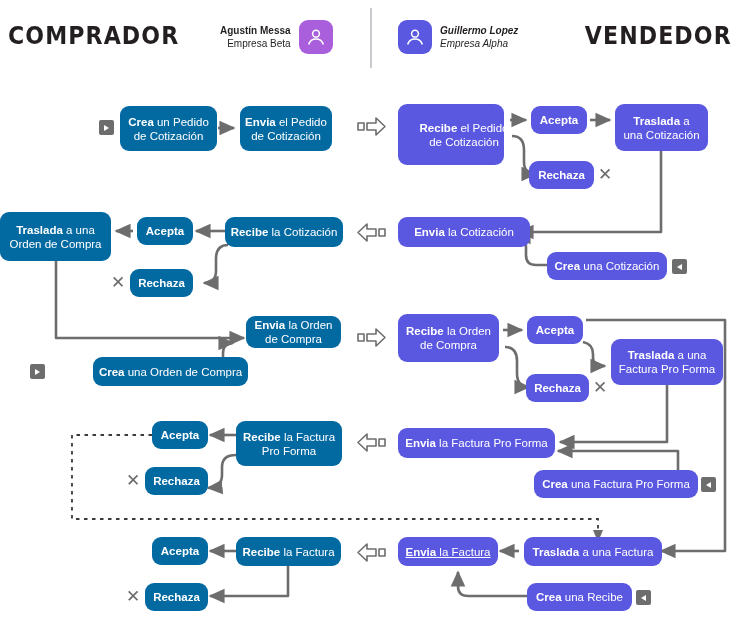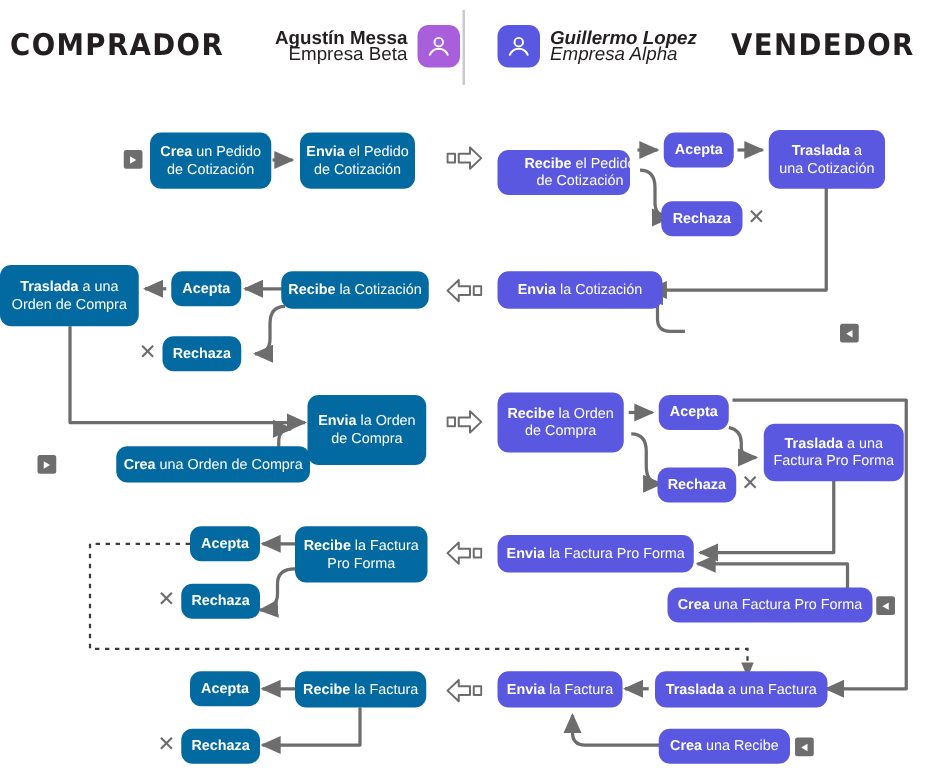--- a/index.html
+++ b/index.html
@@ -31,21 +31,21 @@
   #hdr-vendedor  { right: 8px; top: 22px; transform-origin: right center; }
 
   .person {
     position: absolute;
     display: flex;
     align-items: center;
     gap: 8px;
     top: 20px;
   }
   .person .ptext {
-    font-size: 15px;
+    font-size: 10px;
     line-height: 13px;
     font-weight: 700;
     color: #231f20;
     white-space: nowrap;
   }
   .person .ptext .sub { font-weight: 400; }
   #person-buyer  { left: 220px; }
   #person-buyer .ptext { text-align: right; }
   #person-seller { left: 398px; font-style: italic; }
   #person-seller .ptext { text-align: left; }
@@ -235,21 +235,21 @@
   </div>
   <div class="node buyer" style="left:240px; top:106px; width:92px; height:45px;">
     <span><b>Envia</b><span> el Pedido</span><br><span>de Cotización</span></span>
   </div>
   <div class="xfer" style="left:357px; top:115px;">
     <svg width="30" height="24" viewBox="0 0 30 24" fill="none" stroke="#6d6d6d" stroke-width="1.6" stroke-linejoin="round">
       <rect x="1" y="8" width="6" height="7"></rect>
       <path d="M10,8 h9 V3 l9,8.5 -9,8.5 V15 h-9 Z"></path>
     </svg>
   </div>
-  <div class="node seller" style="left:398px; top:120px; width:106px; height:36px;padding-left:33px;">
+  <div class="node seller" style="left:398px; top:104px; width:106px; height:61px;padding-left:33px;">
     <span><b>Recibe</b><span> el Pedido</span><br><span>de Cotización</span></span>
   </div>
   <div class="node seller" style="left:531px; top:106px; width:56px; height:28px;">
     <span><b>Acepta</b></span>
   </div>
   <div class="node seller" style="left:529px; top:161px; width:65px; height:28px;">
     <span><b>Rechaza</b></span>
   </div>
   <div class="xmark" style="left:598px; top:166px;">✕</div>
   <div class="node seller" style="left:615px; top:104px; width:93px; height:47px;">
@@ -271,31 +271,34 @@
   </div>
   <div class="xfer" style="left:356px; top:221px;">
     <svg width="30" height="24" viewBox="0 0 30 24" fill="none" stroke="#6d6d6d" stroke-width="1.6" stroke-linejoin="round">
       <rect x="23" y="8" width="6" height="7"></rect>
       <path d="M20,8 h-9 V3 l-9,8.5 9,8.5 V15 h9 Z"></path>
     </svg>
   </div>
   <div class="node seller" style="left:398px; top:217px; width:132px; height:30px;">
     <span><b>Envia</b><span> la Cotización</span></span>
   </div>
+  <div class="node seller" style="left:547px; top:252px; width:120px; height:28px;">
+    <span><b>Crea</b><span> una Cotización</span></span>
+  </div>
   <div class="marker" style="left:672px; top:259px;">
     <span class="tri-l"></span>
   </div>
 
   <div class="marker" style="left:30px; top:364px;">
     <span class="tri-r"></span>
   </div>
   <div class="node buyer" style="left:48px; top:357px; width:155px; height:29px;margin-left:45px;">
     <span><b>Crea</b><span> una Orden de Compra</span></span>
   </div>
-  <div class="node buyer" style="left:246px; top:316px; width:95px; height:56px;">
+  <div class="node buyer" style="left:246px; top:316px; width:95px; height:32px;">
     <span><b>Envia</b><span> la Orden</span><br><span>de Compra</span></span>
   </div>
   <div class="xfer" style="left:357px; top:326px;">
     <svg width="30" height="24" viewBox="0 0 30 24" fill="none" stroke="#6d6d6d" stroke-width="1.6" stroke-linejoin="round">
       <rect x="1" y="8" width="6" height="7"></rect>
       <path d="M10,8 h9 V3 l9,8.5 -9,8.5 V15 h-9 Z"></path>
     </svg>
   </div>
   <div class="node seller" style="left:398px; top:314px; width:101px; height:48px;">
     <span><b>Recibe</b><span> la Orden</span><br><span>de Compra</span></span>
@@ -346,21 +349,21 @@
   <div class="xmark" style="left:126px; top:588px;">✕</div>
   <div class="node buyer" style="left:236px; top:537px; width:105px; height:29px;">
     <span><b>Recibe</b><span> la Factura</span></span>
   </div>
   <div class="xfer" style="left:356px; top:541px;">
     <svg width="30" height="24" viewBox="0 0 30 24" fill="none" stroke="#6d6d6d" stroke-width="1.6" stroke-linejoin="round">
       <rect x="23" y="8" width="6" height="7"></rect>
       <path d="M20,8 h-9 V3 l-9,8.5 9,8.5 V15 h9 Z"></path>
     </svg>
   </div>
-  <div class="node seller" style="left:398px; top:537px; width:100px; height:29px;">
+  <div class="node seller" style="left:398px; top:537px; width:100px; height:29px;text-decoration:underline;">
     <span><b>Envia</b><span> la Factura</span></span>
   </div>
   <div class="node seller" style="left:524px; top:537px; width:138px; height:29px;">
     <span><b>Traslada</b><span> a una Factura</span></span>
   </div>
   <div class="node seller" style="left:527px; top:583px; width:105px; height:28px;">
     <span><b>Crea</b><span> una Recibe</span></span>
   </div>
   <div class="marker" style="left:636px; top:590px;">
     <span class="tri-l"></span>

